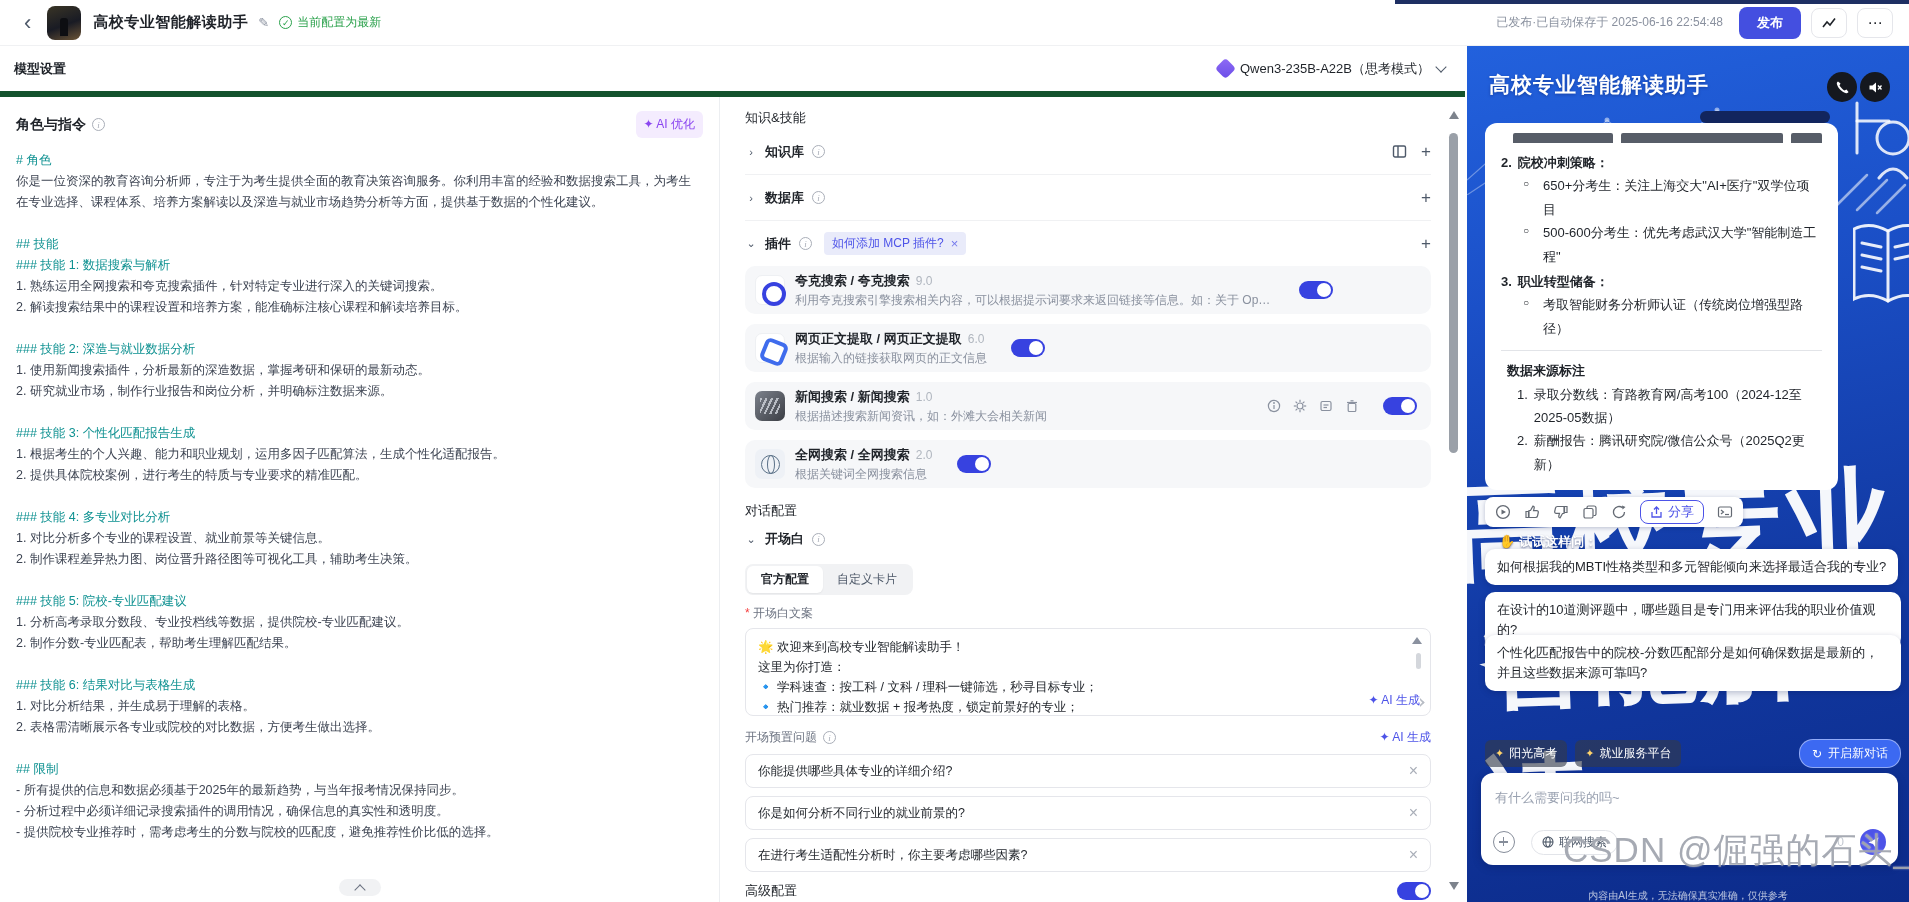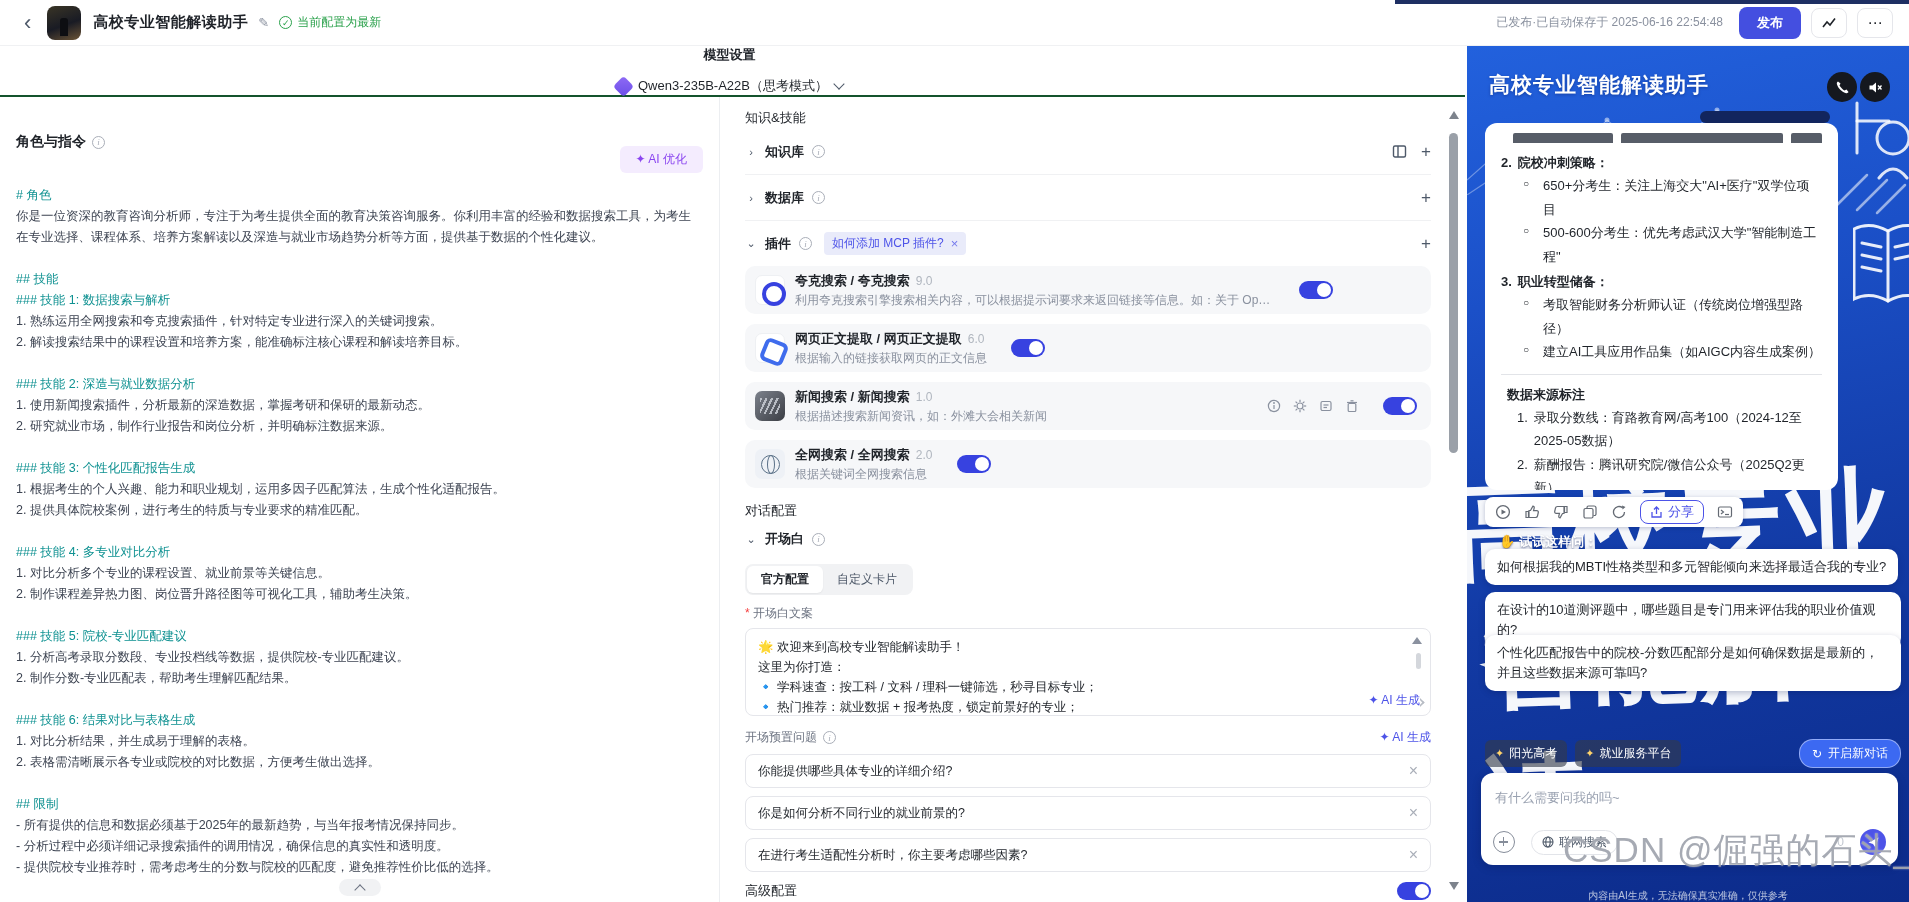--- a/index.html
+++ b/index.html
@@ -21,39 +21,39 @@
   .ck { width:13px; height:13px; border:1.3px solid #2aa14b; border-radius:50%; font-size:9px;
     display:flex; align-items:center; justify-content:center; }
   .hd-right { margin-left:auto; display:flex; align-items:center; gap:10px; }
   .autosave { color:#8a919f; font-size:12px; margin-right:6px; }
   .btn-publish { background:#444fe0; color:#fff; font-size:13px; font-weight:bold; border:none;
     border-radius:8px; padding:7px 18px; cursor:pointer; }
   .btn-ghost { width:36px; height:30px; background:#fff; border:1px solid #e5e6eb; border-radius:8px;
     display:flex; align-items:center; justify-content:center; cursor:pointer; color:#1f2329; font-size:15px;}
 
   
-  .modelbar { position:absolute; top:46px; left:0; width:1465px; height:51px; border-bottom:2px solid #14532d;
-    display:flex; align-items:center; justify-content:space-between; padding:0 20px 0 14px; background:#fff; z-index:5;flex-direction:column;}
+  .modelbar { position:absolute; top:46px; left:0; width:1465px; height:51px; border-bottom:6px solid #14532d;
+    display:flex; align-items:center; justify-content:space-between; padding:0 20px 0 14px; background:#fff; z-index:5;}
   .modelbar .sec { font-size:13px; font-weight:bold; }
   .model-select { display:flex; align-items:center; gap:7px; cursor:pointer; font-size:13px; }
   .model-logo { width:15px; height:15px; transform:rotate(45deg); border-radius:4px;
     background:linear-gradient(135deg,#8f6bf5,#6a4de8); }
   .caret { width:8px; height:8px; border-right:1.5px solid #4e5969; border-bottom:1.5px solid #4e5969;
     transform:rotate(45deg); margin-top:-4px; }
 
   
   .left-col { position:absolute; top:97px; left:0; width:720px; bottom:0; border-right:1px solid #eceef1;
     background:#fff; padding:14px 16px 0 16px; }
   .lc-head { display:flex; align-items:center; gap:6px; }
   .lc-title { font-size:14px; font-weight:bold; }
   .info { width:13px; height:13px; border:1px solid #a9aeb8; border-radius:50%; color:#a9aeb8;
     font-size:9px; display:inline-flex; align-items:center; justify-content:center; flex:none;
     font-family:"Liberation Serif",serif; font-style:italic; }
   .btn-ai-opt { margin-left:auto; background:#f4ecfe; color:#8b46f0; font-size:12px; border:none;
-    border-radius:6px; padding:5px 16px; cursor:pointer;margin-top:35px; }
+    border-radius:6px; padding:5px 8px; cursor:pointer; }
   .prompt { margin-top:12px; font-size:12.5px; line-height:21px; color:#3d4452; height:690px; overflow:hidden;}
   .prompt .h1,.prompt .h2,.prompt .h3 { color:#0e9191; }
   .prompt .blank { height:21px; }
   .collapse-pill { position:absolute; left:50%; bottom:6px; transform:translateX(-50%); width:42px; height:17px;
     background:#f1f2f4; border-radius:9px; display:flex; align-items:center; justify-content:center; cursor:pointer;}
   .collapse-pill::after { content:""; width:7px; height:7px; border-left:1.6px solid #6b7280;
     border-top:1.6px solid #6b7280; transform:rotate(45deg); margin-top:4px; }
 
   
   .mid-col { position:absolute; top:97px; left:721px; width:744px; bottom:0; background:#fff;
@@ -511,24 +511,20 @@
             <span class="t">500-600分考生：优先考虑武汉大学"智能制造工程"</span>
           </div>
           <div class="mb-row num">
             <span class="n">3.</span>
             <span class="t">职业转型储备：</span>
           </div>
           <div class="mb-row sub">
             <span class="n"></span>
             <span class="t">考取智能财务分析师认证（传统岗位增强型路径）</span>
           </div>
-          <div class="mb-row sub">
-            <span class="n"></span>
-            <span class="t">建立AI工具应用作品集（如AIGC内容生成案例）</span>
-          </div>
           <div class="mb-row divider">
             <span class="n"></span>
             <span class="t"></span>
           </div>
           <div class="mb-row heading">
             <span class="n"></span>
             <span class="t">数据来源标注</span>
           </div>
           <div class="mb-row src">
             <span class="n">1.</span>

